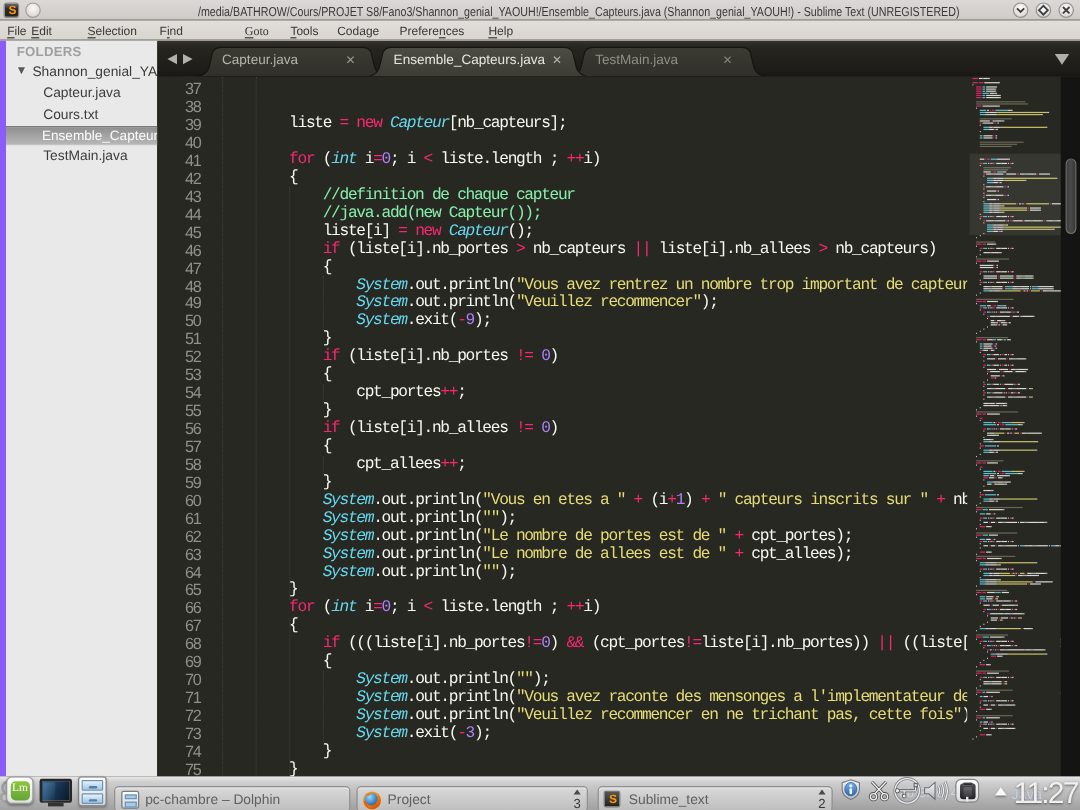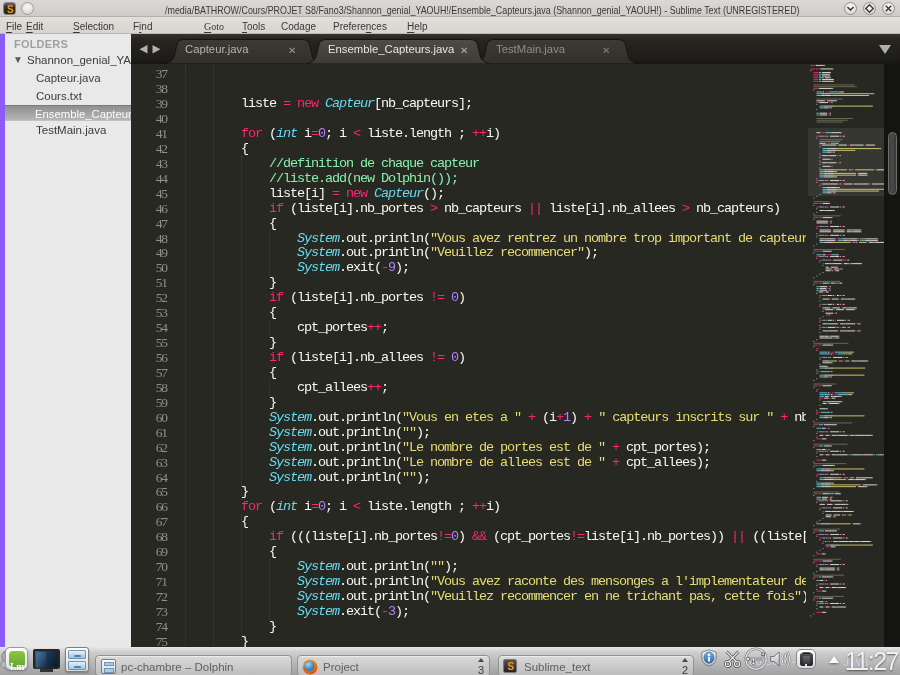--- a/index.html
+++ b/index.html
@@ -14,21 +14,21 @@
 .menu u { text-decoration:underline; text-underline-offset:1.5px; }
 #sidebar { position:absolute; left:0; top:34px; width:131px; height:613px; background:#e9e9e9; border-left:5px solid #8b5cf6;}
 #folders { position:absolute; left:9px; top:4px; font-size:11px; font-weight:bold; color:#9f9f9f; letter-spacing:0.2px;}
 .tree { position:absolute; font-size:11.5px; color:#3c3c3c; white-space:nowrap; }
 #selrow { position:absolute; left:0; top:71px; width:131px; height:16px;
   background:linear-gradient(#8f8f8f,#b6b6b6); border-top:1px solid #7a7a7a; border-bottom:1px solid #c2c2c2; }
 #selrow span { position:absolute; left:30px; top:1.5px; font-size:11.3px; color:#fbfbfb; }
 #tabbar { position:absolute; left:131px; top:34px; width:769px; height:30px; overflow:hidden; }
 #editor { position:absolute; left:131px; top:64px; width:769px; height:584px; background:#272822; overflow:hidden; }
 #gutter { position:absolute; left:0px; top:3.2px; width:36px; text-align:right;
-  font-family:Liberation Serif, serif; font-size:13.5px; line-height:14.94px; letter-spacing:-1.1px; color:#8f908a; white-space:pre; }
+  font-family:Liberation Sans, sans-serif; font-size:13.5px; line-height:14.94px; letter-spacing:-1.1px; color:#8f908a; white-space:pre; }
 #code { position:absolute; left:53.9px; top:3.2px;
   font-family:"Liberation Mono", monospace; font-size:13.5px; line-height:14.94px; letter-spacing:-1.1px; color:#f8f8f2; white-space:pre; }
 #code .p { color:#f92672 } #code .c { color:#66d9ef; font-style:italic } #code .s { color:#e6db74 }
 #code .n { color:#ae81ff } #code .m { color:#86efac }
 .guide { position:absolute; width:0px; border-left:1px dotted #3d3d35; }
 #minimapbg { position:absolute; left:806px; top:64px; width:78px; height:583px; background:#272822; }
 #mmsvg { position:absolute; left:0; top:0; }
 #scrolltrack { position:absolute; left:884px; top:64px; width:16px; height:583px; background:#141412; }
 #scrollthumb { position:absolute; left:888px; top:132px; width:9px; height:63px; border-radius:4.5px;
   background:linear-gradient(90deg,#3e3e3c,#4a4a48 45%,#383836); border:1px solid #6e6e6c; }
@@ -174,21 +174,21 @@
 73
 74
 75</div>
  <div id="code">
 
         liste <span class="p">=</span> <span class="p">new</span> <span class="c">Capteur</span>[nb_capteurs];
 
         <span class="p">for</span> (<span class="c">int</span> i<span class="p">=</span><span class="n">0</span>; i <span class="p">&lt;</span> liste.length ; <span class="p">++</span>i)
         {
             <span class="m">//definition de chaque capteur</span>
-            <span class="m">//liste.add(new Dolphin());</span>
+            <span class="m">//java.add(new Capteur());</span>
             liste[i] <span class="p">=</span> <span class="p">new</span> <span class="c">Capteur</span>();
             <span class="p">if</span> (liste[i].nb_portes <span class="p">&gt;</span> nb_capteurs <span class="p">||</span> liste[i].nb_allees <span class="p">&gt;</span> nb_capteurs)
             {
                 <span class="c">System</span>.out.println(<span class="s">"Vous avez rentrez un nombre trop important de capteurs"</span>);
                 <span class="c">System</span>.out.println(<span class="s">"Veuillez recommencer"</span>);
                 <span class="c">System</span>.exit(<span class="p">-</span><span class="n">9</span>);
             }
             <span class="p">if</span> (liste[i].nb_portes <span class="p">!=</span> <span class="n">0</span>)
             {
                 cpt_portes<span class="p">++</span>;
@@ -1856,21 +1856,21 @@
 </svg>
 <div id="viewport"></div>
 <div id="scrolltrack"></div>
 <div id="scrollthumb"></div>
 
 <div id="taskbar">
  <div style="position:absolute;left:1px;top:3px;width:13px;height:13px;border-radius:50%;background:#b8b8b8;border:2px solid #9a9a9a;"></div>
  <div style="position:absolute;left:0px;top:13px;width:9px;height:9px;border-radius:50%;background:#c4c4c4;border:2px solid #a0a0a0;"></div>
  <div style="position:absolute;left:5px;top:0px;width:23px;height:23px;border-radius:5px;background:linear-gradient(#ffffff,#e2e2e2);border:1px solid #9a9a9a;box-shadow:0 1px 2px rgba(0,0,0,0.3);">
    <div style="position:absolute;left:2.5px;top:2.5px;width:16px;height:16px;border-radius:4px;background:linear-gradient(#8dc63f,#64a534);">
-     <span style="position:absolute;left:1.5px;top:11px;font-size:9.5px;font-weight:bold;color:#fff;font-family:'Liberation Serif',serif;">Lm</span>
+     <span style="position:absolute;left:1.5px;top:1px;font-size:9.5px;font-weight:normal;color:#fff;font-family:'Liberation Serif',serif;">Lm</span>
       </div>
  </div>
  <div style="position:absolute;left:33px;top:2px;width:27px;height:20px;background:linear-gradient(120deg,#2e5a85 0%,#16314e 55%,#0a1828);border:2px solid #262626;border-radius:2px;">
     <div style="position:absolute;left:1px;top:1px;width:10px;height:17px;background:linear-gradient(120deg,rgba(130,180,220,0.35),rgba(50,90,130,0.0));"></div>
     </div>
  <div style="position:absolute;left:40px;top:22px;width:13px;height:2.5px;background:#333;"></div>
  <div style="position:absolute;left:65px;top:0px;width:24px;height:25px;background:linear-gradient(#ffffff,#d8d8d8);border:1px solid #808080;border-radius:3px;box-shadow:0 1px 2px rgba(0,0,0,0.25);">
    <div style="position:absolute;left:2px;top:2px;width:18px;height:9px;background:linear-gradient(#e8f2fa,#9cc4e4);border:1px solid #6a94b8;border-radius:1px;">
       <div style="position:absolute;left:5px;top:4px;width:7px;height:2px;background:#5580a5;border-radius:1px;"></div>
       </div>

